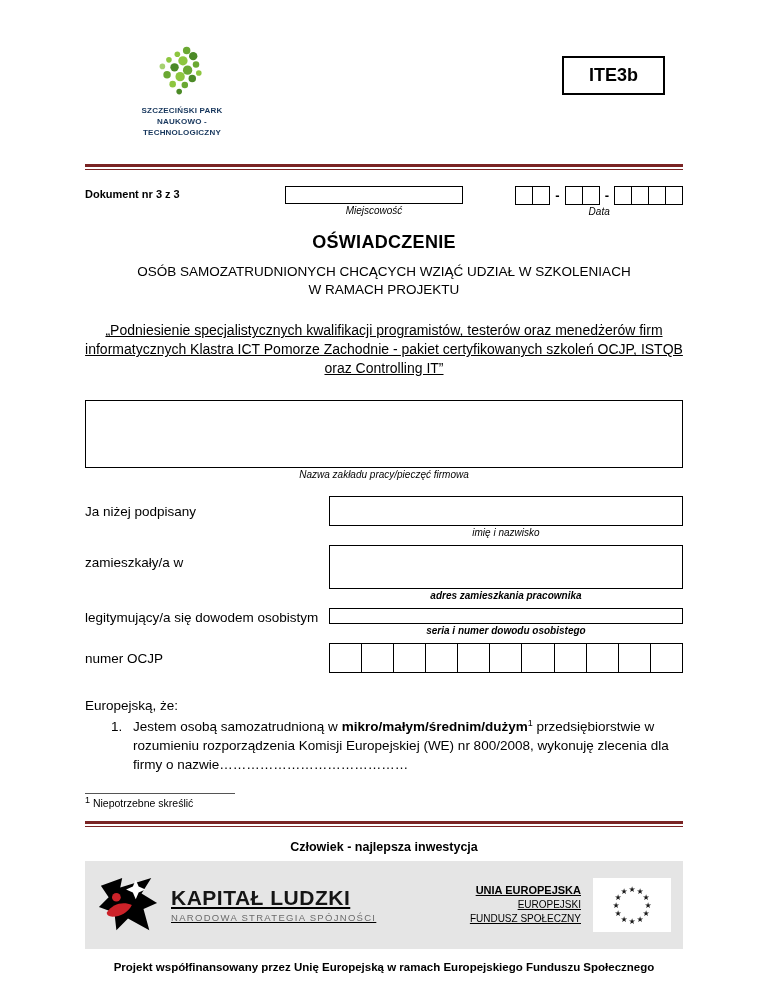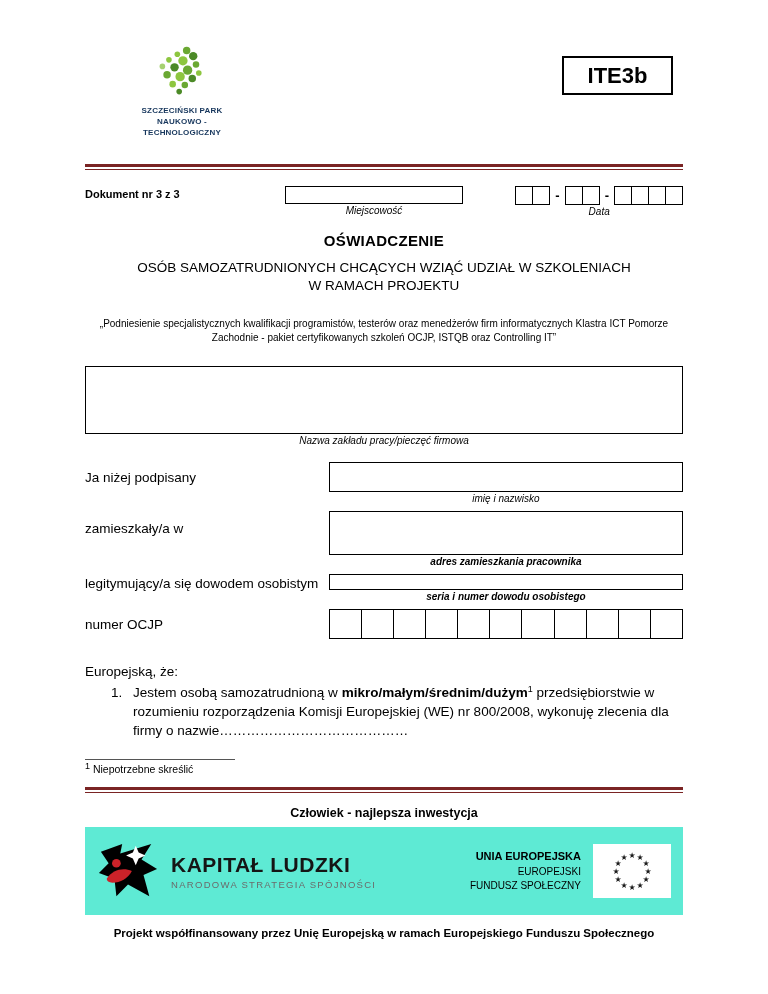--- a/index.html
+++ b/index.html
@@ -4,43 +4,43 @@
 <style>
   * { margin:0; padding:0; box-sizing:border-box; }
   html,body { background:#ffffff; }
   body { width:768px; height:994px; font-family:"Liberation Sans", sans-serif; color:#000; }
   .page { position:relative; width:768px; height:994px; overflow:hidden; background:#fff; }
 
   
   .header { position:relative; height:164px; }
   .spnt-logo { position:absolute; left:120px; top:44px; width:124px; text-align:center; }
   .spnt-text { margin-top:2px; font-size:8px; font-weight:bold; color:#16365c; letter-spacing:0.2px; line-height:1.35; }
-  .ite-box { position:absolute; left:562px; top:56px; width:111px; height:39px; border:2px solid #000;
-             display:flex; align-items:center; justify-content:center; font-size:22px; font-weight:bold; }
+  .ite-box { position:absolute; left:562px; top:56px; width:103px; height:39px; border:2px solid #000;
+             display:flex; align-items:center; justify-content:center; font-size:18px; font-weight:bold; }
 
   .rule { margin:0 85px; height:6px; border-top:3px solid #7a2424; border-bottom:1px solid #7a2424; }
 
   
   .meta-row { display:flex; margin:16px 85px 0; align-items:flex-start; }
   .doc-number { font-size:11px; font-weight:bold; width:200px; padding-top:2px; }
   .place-group { width:178px; }
   .place-box { height:18px; border:1px solid #000; background:#fff; }
   .caption { font-size:10px; font-style:italic; text-align:center; margin-top:1px; }
   .caption.strong { font-weight:bold; }
   .date-group { margin-left:auto; }
   .date-row { display:flex; align-items:center; }
   .cells { display:flex; }
   .date-cell { width:18px; height:19px; border:1px solid #000; background:#fff; }
   .date-cell + .date-cell { margin-left:-1px; }
   .dash { font-weight:bold; padding:0 5px; font-size:13px; }
 
   
-  .title { text-align:center; font-size:15px; font-weight:bold; margin-top:15px; letter-spacing:0.3px; }
+  .title { text-align:center; font-size:18px; font-weight:bold; margin-top:15px; letter-spacing:0.3px; }
   .subtitle { text-align:center; font-size:13.5px; margin-top:10px; line-height:1.35; }
-  .quote { text-align:center; font-size:10px; line-height:1.35; margin:22px 85px 4px; }
+  .quote { text-align:center; font-size:14px; line-height:1.35; margin:22px 85px 4px;text-decoration:underline; }
 
   
   .company-box { margin:22px 85px 0; height:68px; border:1px solid #000; background:#fff; }
 
   
   .form { margin:16px 85px 0; }
   .form-row { display:flex; }
   .form-label { width:270px; font-size:13.5px; }
   .form-field { width:392px; }
   .box { border:1px solid #000; background:#fff; }
@@ -63,21 +63,21 @@
   .decl-body { flex:1; }
   sup { font-size:9px; vertical-align:super; line-height:0; }
 
   
   .footnote-sep { margin:18px 0 0 85px; width:150px; border-top:1px solid #555; }
   .footnote { margin:3px 85px 0; font-size:10.5px; }
 
   
   .rule.bottom { margin-top:12px; }
   .motto { text-align:center; font-weight:bold; font-size:12.5px; margin-top:13px; }
-  .logos { margin:7px 85px 0; display:flex; align-items:center; background:#5eead4; padding:8px 12px; height:88px; }
+  .logos { margin:7px 85px 0; display:flex; align-items:center; background:#e5e5e5; padding:8px 12px; height:88px;text-decoration:underline; }
   .kl { display:flex; align-items:center; gap:12px; }
   .kl-title { font-size:21px; font-weight:bold; letter-spacing:0.5px; color:#151515; }
   .kl-sub { font-size:9.5px; color:#6b6b6b; letter-spacing:1.3px; margin-top:2px; }
   .eu { margin-left:auto; display:flex; align-items:center; gap:12px; }
   .eu-text { text-align:right; font-size:10px; line-height:1.4; }
   .eu-bold { font-weight:bold; font-size:11px; }
   .cofinance { margin:12px 85px 0; text-align:center; font-weight:bold; font-size:11.5px; }
 </style>
 </head>
 <body>

